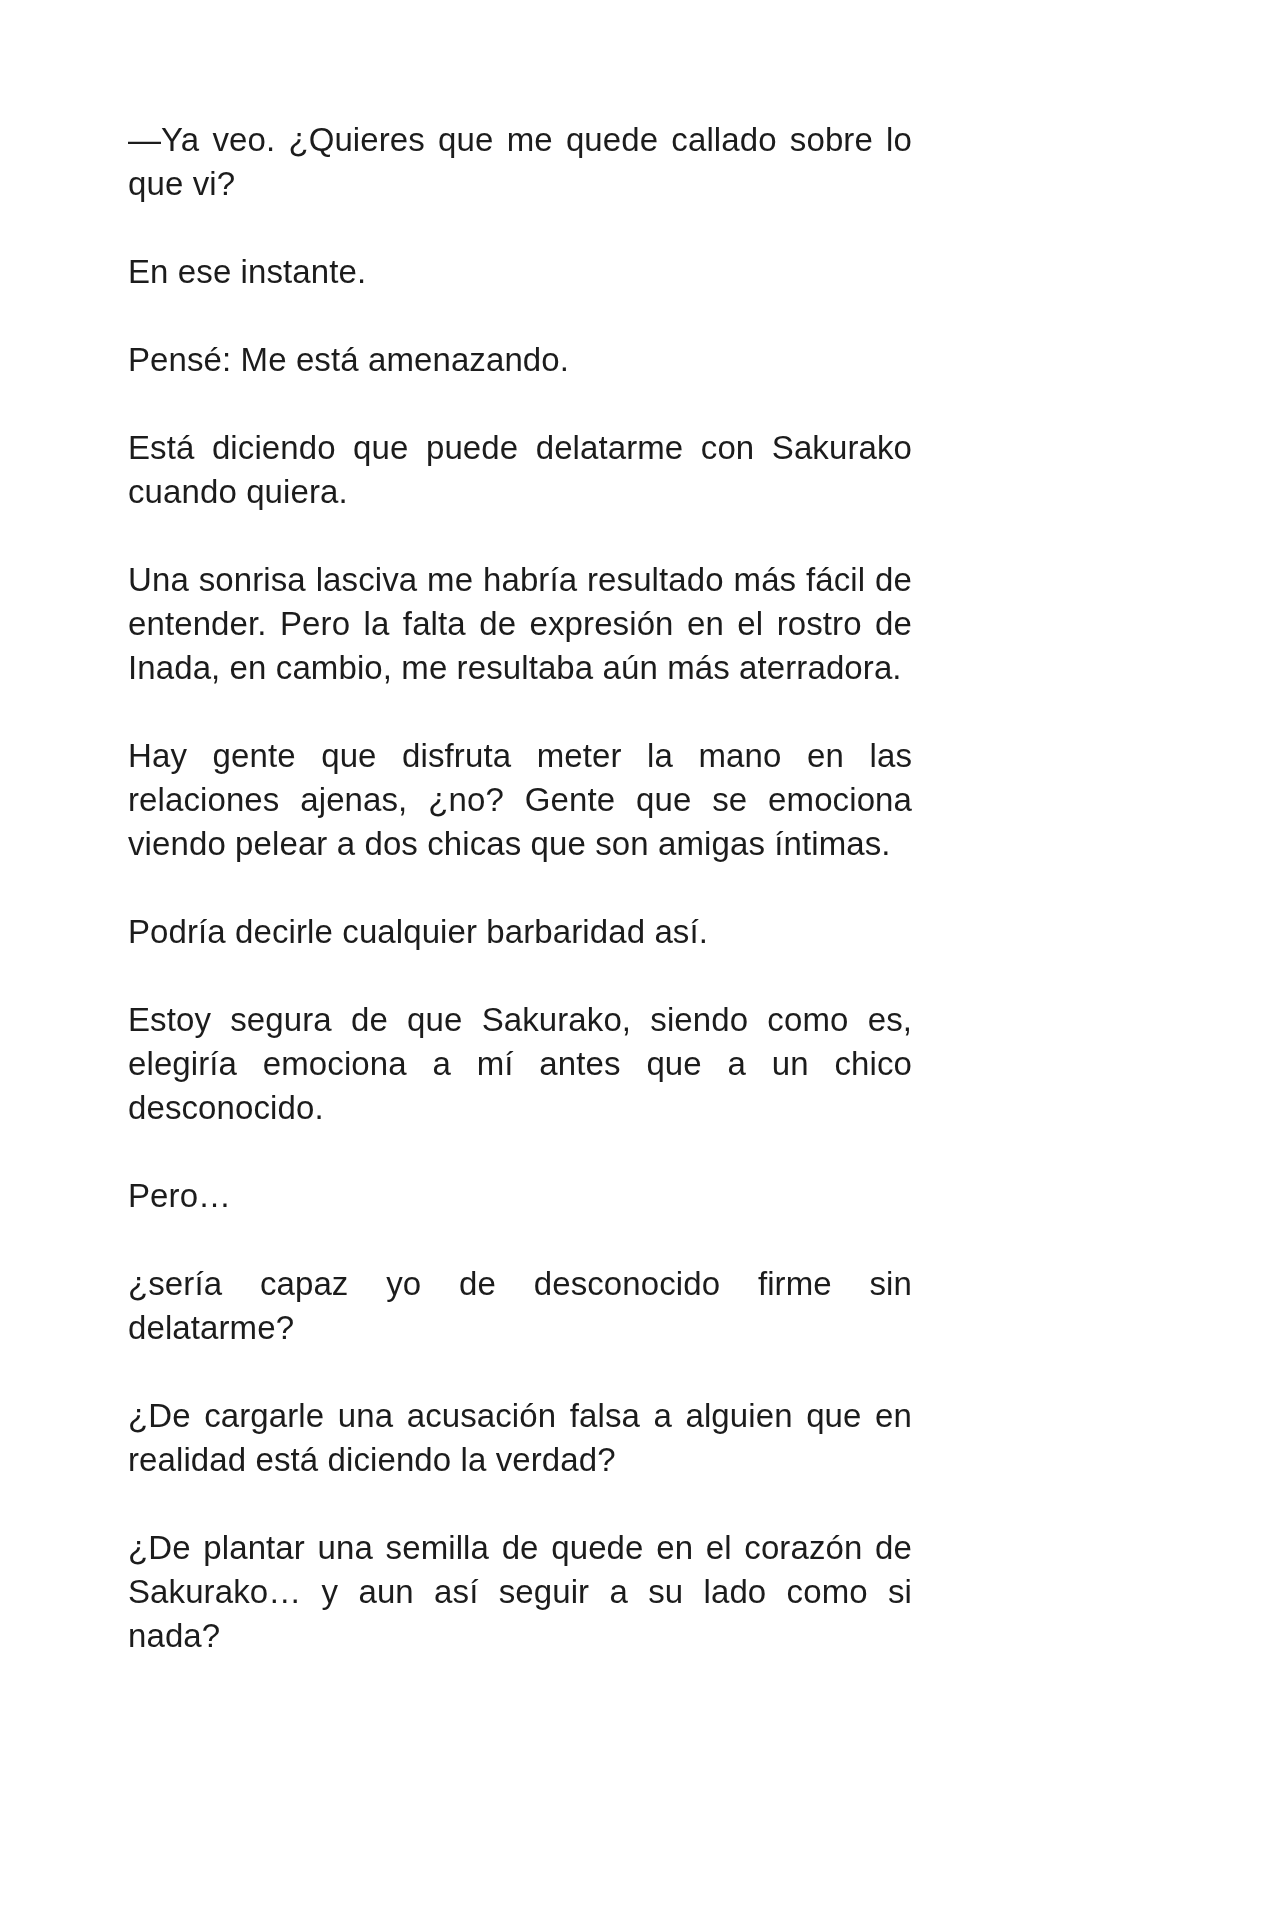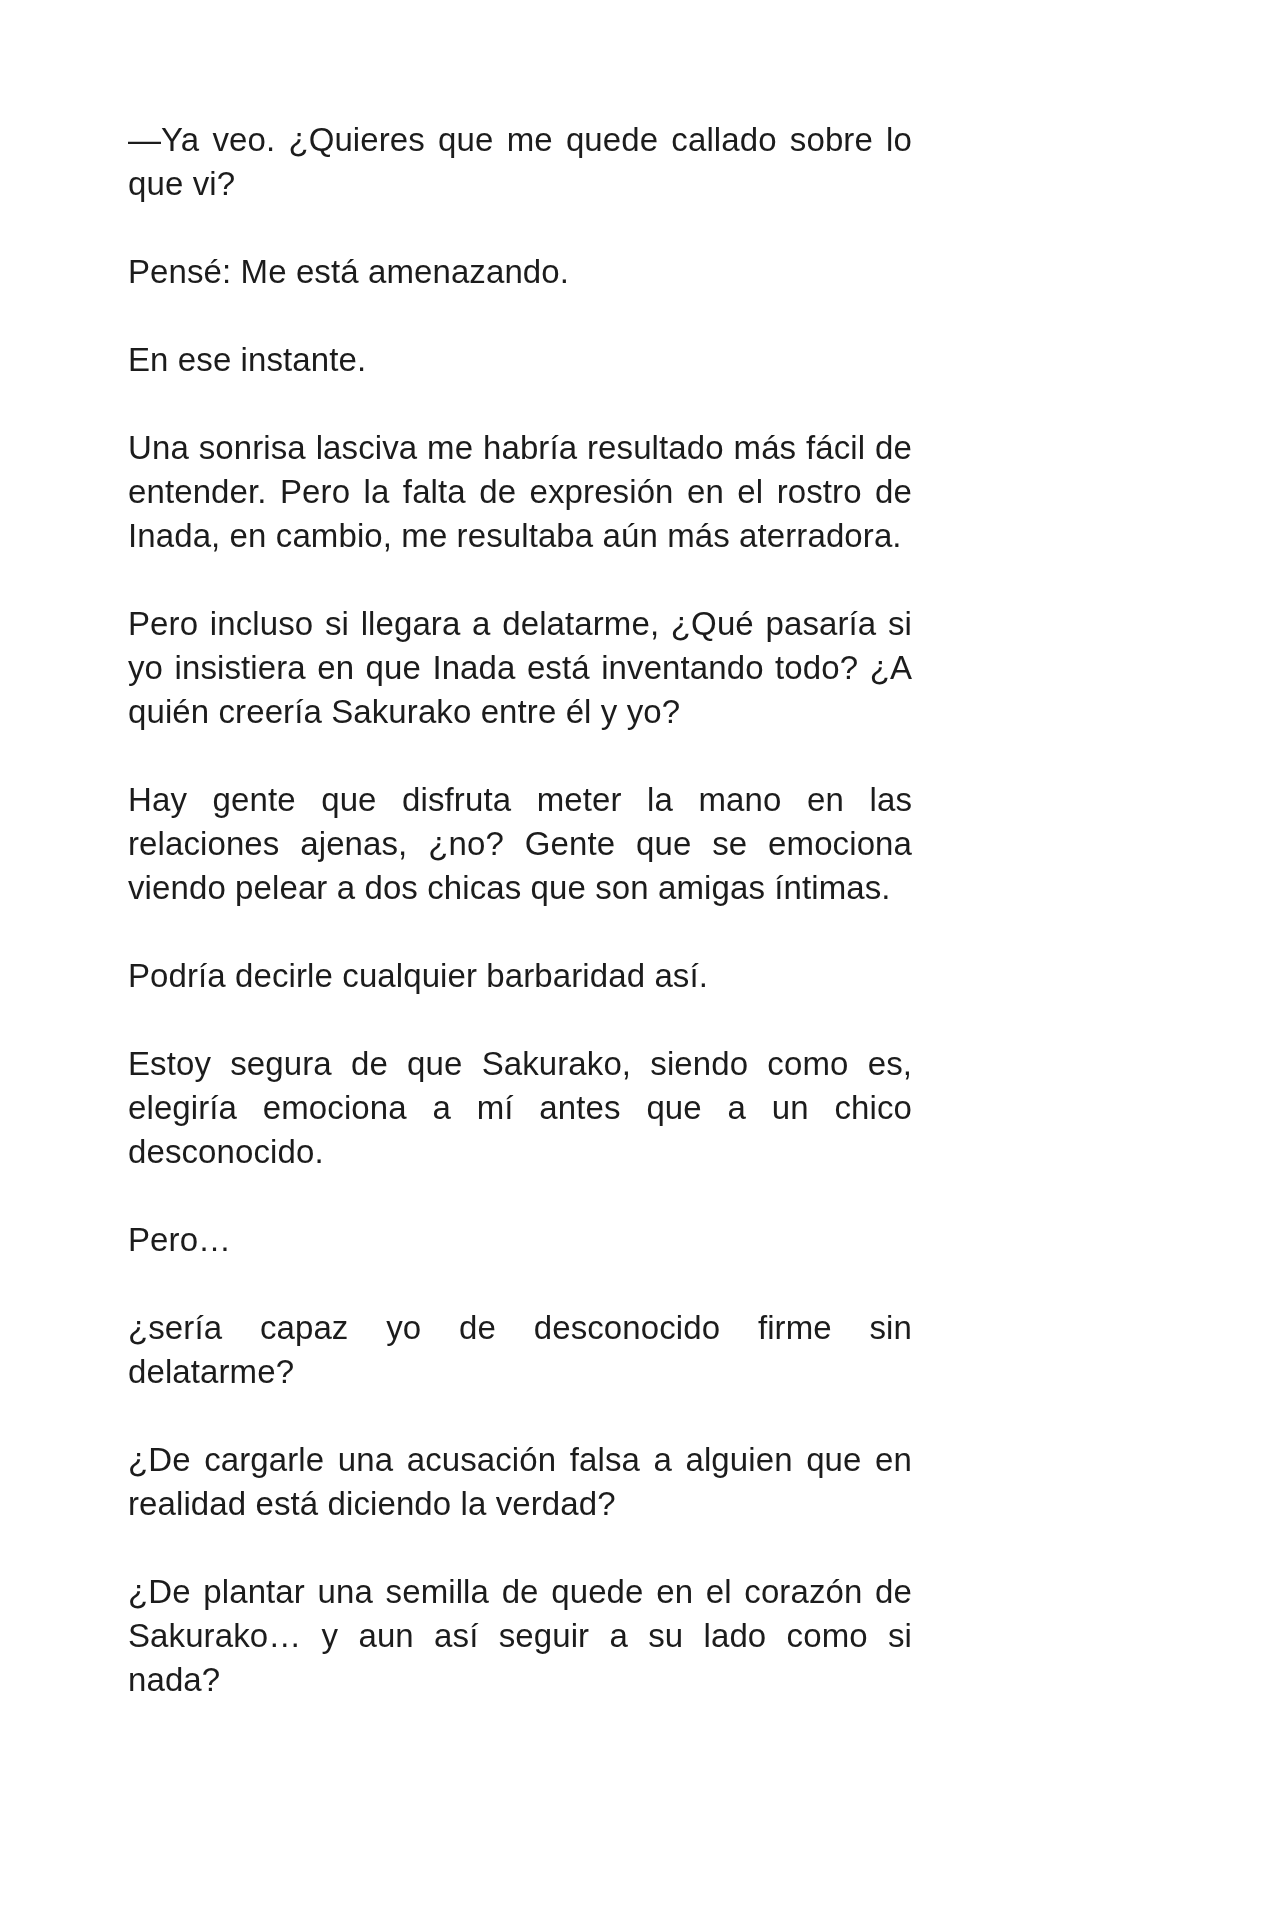--- a/index.html
+++ b/index.html
@@ -32,24 +32,24 @@
     text-justify:inter-word;
     color:var(--ink);
     letter-spacing:0.1px;
   }
 </style>
 </head>
 <body>
 
 <main class="reader-page">
     <p>—Ya veo. ¿Quieres que me quede callado sobre lo que vi?</p>
+    <p>En ese instante.</p>
     <p>Pensé: Me está amenazando.</p>
-    <p>En ese instante.</p>
+    <p>Está diciendo que puede delatarme con Sakurako cuando quiera.</p>
     <p>Una sonrisa lasciva me habría resultado más fácil de entender. Pero la falta de expresión en el rostro de Inada, en cambio, me resultaba aún más aterradora.</p>
-    <p>Pero incluso si llegara a delatarme, ¿Qué pasaría si yo insistiera en que Inada está inventando todo? ¿A quién creería Sakurako entre él y yo?</p>
     <p>Hay gente que disfruta meter la mano en las relaciones ajenas, ¿no? Gente que se emociona viendo pelear a dos chicas que son amigas íntimas.</p>
     <p>Podría decirle cualquier barbaridad así.</p>
     <p>Estoy segura de que Sakurako, siendo como es, elegiría emociona a mí antes que a un chico desconocido.</p>
     <p>Pero…</p>
     <p>¿sería capaz yo de desconocido firme sin delatarme?</p>
     <p>¿De cargarle una acusación falsa a alguien que en realidad está diciendo la verdad?</p>
     <p>¿De plantar una semilla de quede en el corazón de Sakurako… y aun así seguir a su lado como si nada?</p>
   </main>
 
 </body></html>

